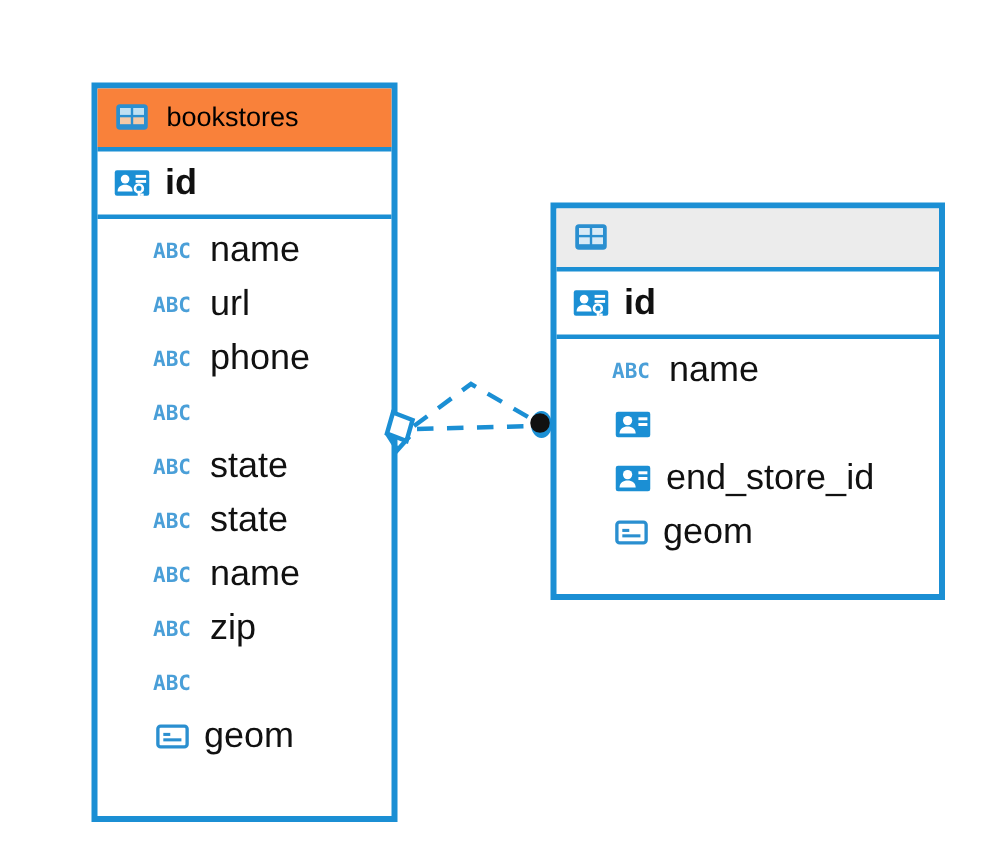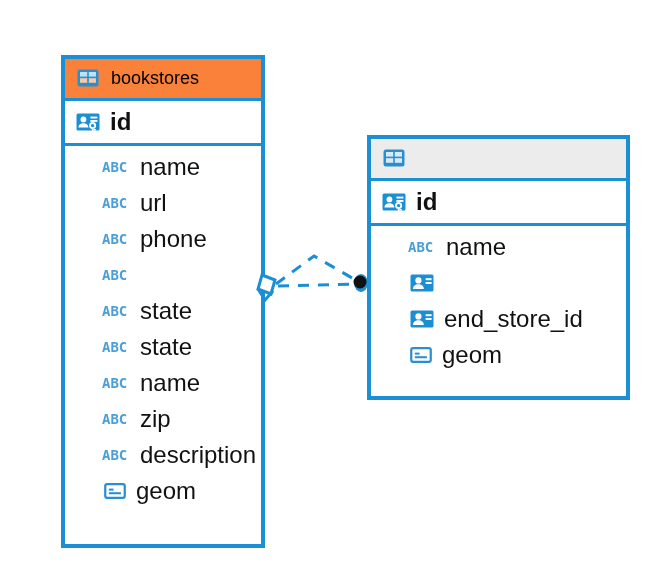--- a/index.html
+++ b/index.html
@@ -185,21 +185,20 @@
         <svg class="icon-abc" viewBox="0 0 30 18">
           <text x="0" y="14" font-family="'DejaVu Sans Mono', monospace" font-size="14" font-weight="bold" fill="#4a9fd8">ABC</text>
         </svg>
         <span class="field-name">zip</span>
       </div>
 
       <div class="field-row">
         <svg class="icon-abc" viewBox="0 0 30 18">
           <text x="0" y="14" font-family="'DejaVu Sans Mono', monospace" font-size="14" font-weight="bold" fill="#4a9fd8">ABC</text>
         </svg>
-        <span class="field-name">description</span>
       </div>
 
       <div class="field-row">
         <svg class="icon small" viewBox="0 0 28 28">
           <rect x="3.5" y="6.5" width="21" height="15" rx="2" fill="#ffffff" stroke="#2a8fd0" stroke-width="2.4"></rect>
           <rect x="7.4" y="11.4" width="5" height="2.2" fill="#2a8fd0"></rect>
           <rect x="7.4" y="15.3" width="13" height="2.2" fill="#2a8fd0"></rect>
         </svg>
         <span class="field-name">geom</span>
       </div>

